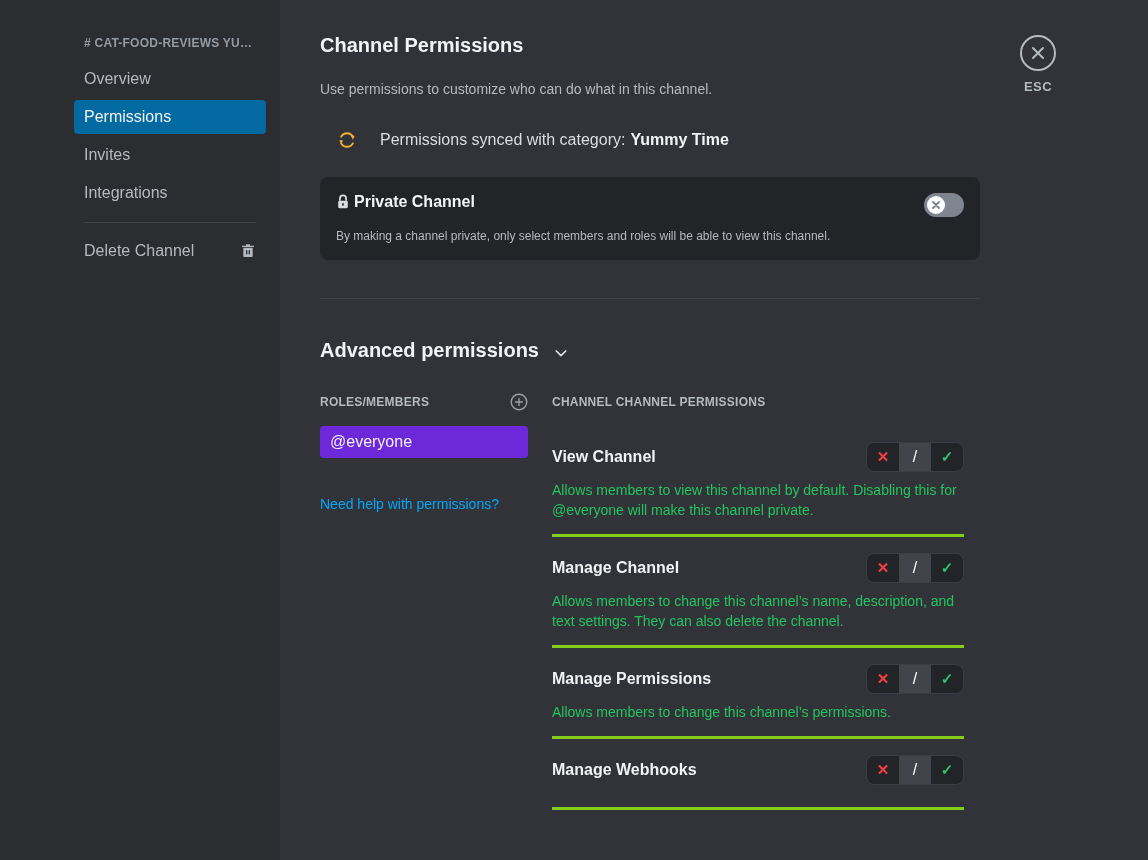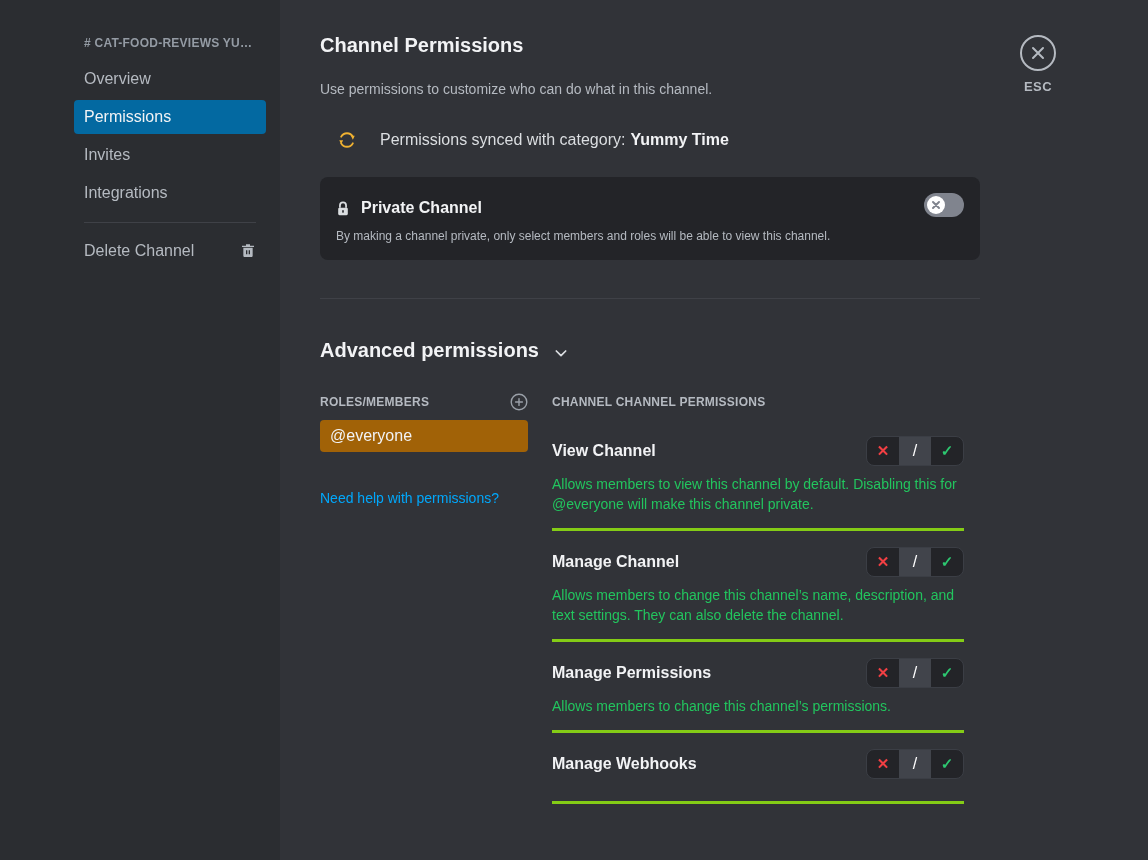--- a/index.html
+++ b/index.html
@@ -37,21 +37,21 @@
   .page-title { font-size:20px; font-weight:bold; margin:0 0 24px; color:#f2f3f5; }
   .subtitle { font-size:14px; color:#b5bac1; margin-bottom:33px; }
   .sync-row {
     display:flex; align-items:center; gap:23px;
     font-size:16px; color:#dbdee1; margin-bottom:27px; padding-left:17px;
   }
   .sync-cat { color:#f2f3f5; font-weight:bold; margin-left:5px; }
   .card {
     background:#232428; border-radius:8px; padding:16px; margin-bottom:38px;
   }
-  .card-top { display:flex; align-items:flex-end; gap:11px; }
+  .card-top { display:flex; align-items:flex-start; gap:4px; }
   .card-title { font-size:16px; font-weight:bold; flex:1; color:#f2f3f5; }
   .toggle {
     width:40px; height:24px; border-radius:12px; background:#80848e;
     position:relative; cursor:pointer; flex-shrink:0;
   }
   .toggle-knob {
     width:18px; height:18px; border-radius:50%; background:#ffffff;
     position:absolute; top:3px; left:3px;
     display:flex; align-items:center; justify-content:center;
   }
@@ -60,26 +60,26 @@
   .adv-head {
     display:flex; align-items:center; gap:14px;
     margin-bottom:31px; cursor:pointer;
   }
   .adv-title { font-size:20px; font-weight:bold; color:#f2f3f5; }
   .columns { display:flex; gap:24px; }
   .col-left { width:208px; flex-shrink:0; }
   .col-right { width:412px; }
   .col-label {
     font-size:12px; font-weight:bold; color:#b5bac1; letter-spacing:.02em;
-    margin-bottom:9px; display:flex; justify-content:space-between; align-items:center;
+    margin-bottom:15px; display:flex; justify-content:space-between; align-items:center;
     min-height:18px;
   }
   .add-role-btn { cursor:pointer; display:flex; align-items:center; }
   .role-item {
-    background:#a16207; border-radius:4px; padding:7px 10px;
+    background:#6d28d9; border-radius:4px; padding:7px 10px;
     font-size:16px; color:#f2f3f5; cursor:pointer;
   }
   .help-link {
     display:inline-block; margin-top:38px; font-size:14px;
     color:#00a8fc; text-decoration:none; cursor:pointer;
   }
   .perm-row { border-bottom:3px solid #84cc16; padding:16px 0 14px; }
   .perm-head {
     display:flex; align-items:center; justify-content:space-between;
     margin-bottom:8px;

